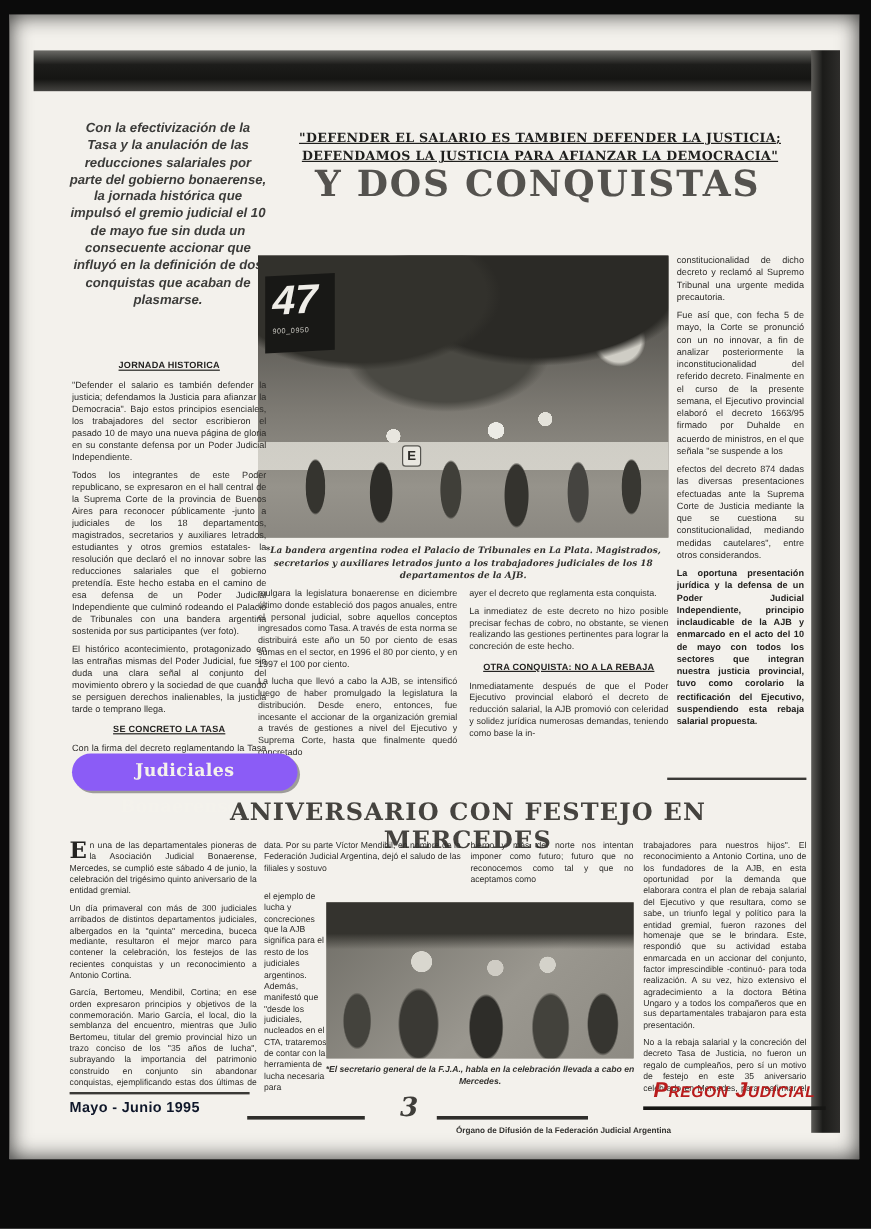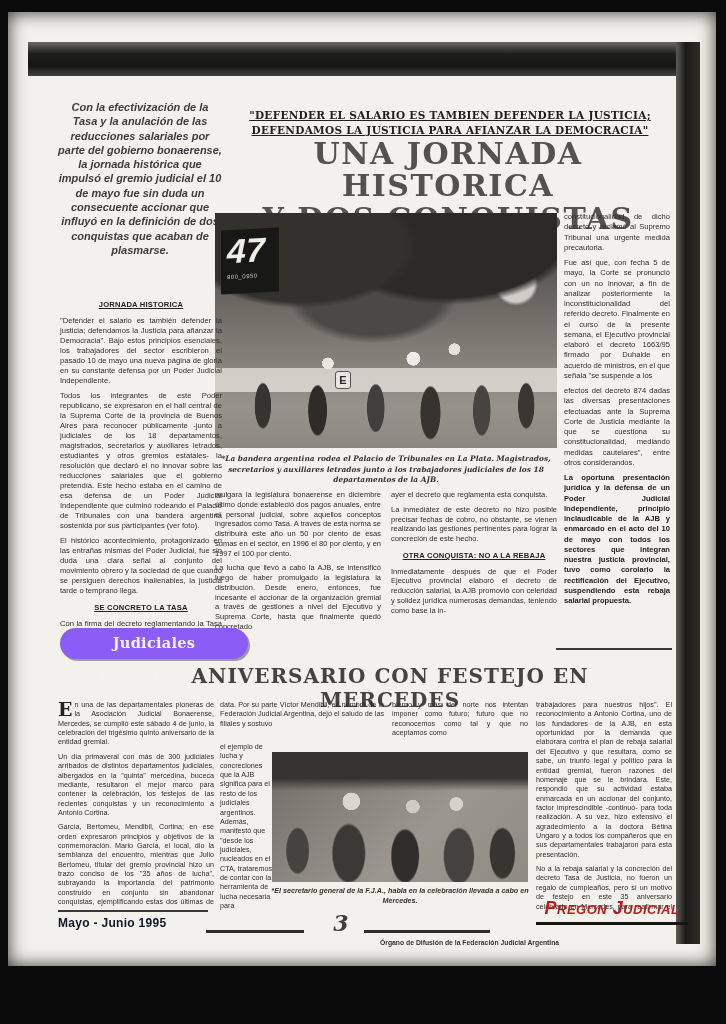--- a/index.html
+++ b/index.html
@@ -172,21 +172,20 @@
   <div class="frame-right"></div>
 
   <div class="lede">Con la efectivización de la Tasa y la anulación de las reducciones salariales por parte del gobierno bonaerense, la jornada histórica que impulsó el gremio judicial el 10 de mayo fue sin duda un consecuente accionar que influyó en la definición de dos conquistas que acaban de plasmarse.</div>
 
   <div class="kicker">
     <span>"DEFENDER EL SALARIO ES TAMBIEN DEFENDER LA JUSTICIA;</span>
     <span>DEFENDAMOS LA JUSTICIA PARA AFIANZAR LA DEMOCRACIA"</span>
   </div>
 
   <div class="headline1">
-    <div>UNA JORNADA HISTORICA</div>
     <div>Y DOS CONQUISTAS</div>
   </div>
 
   <div class="photo1">
     <div class="sign47">
       <span>47</span>
       <small>900_0950</small>
     </div>
     <div class="signE">E</div>
   </div>

